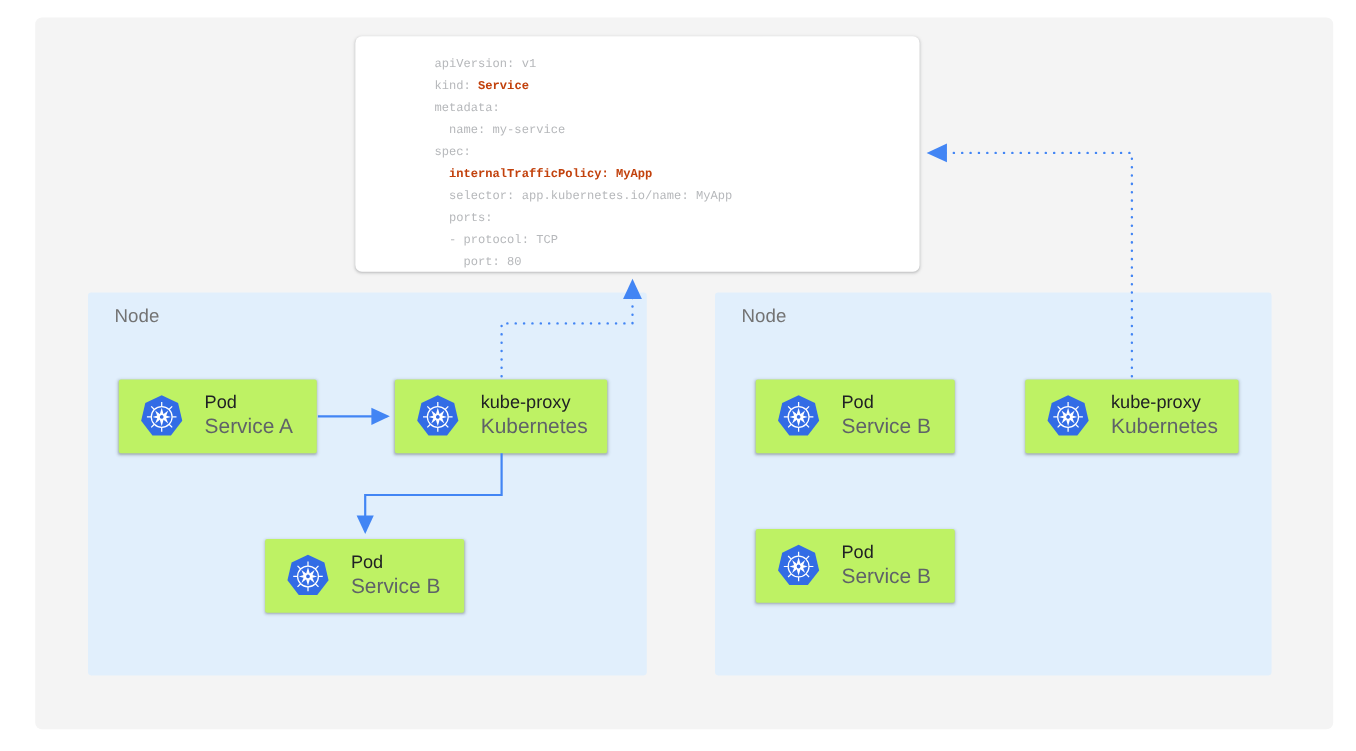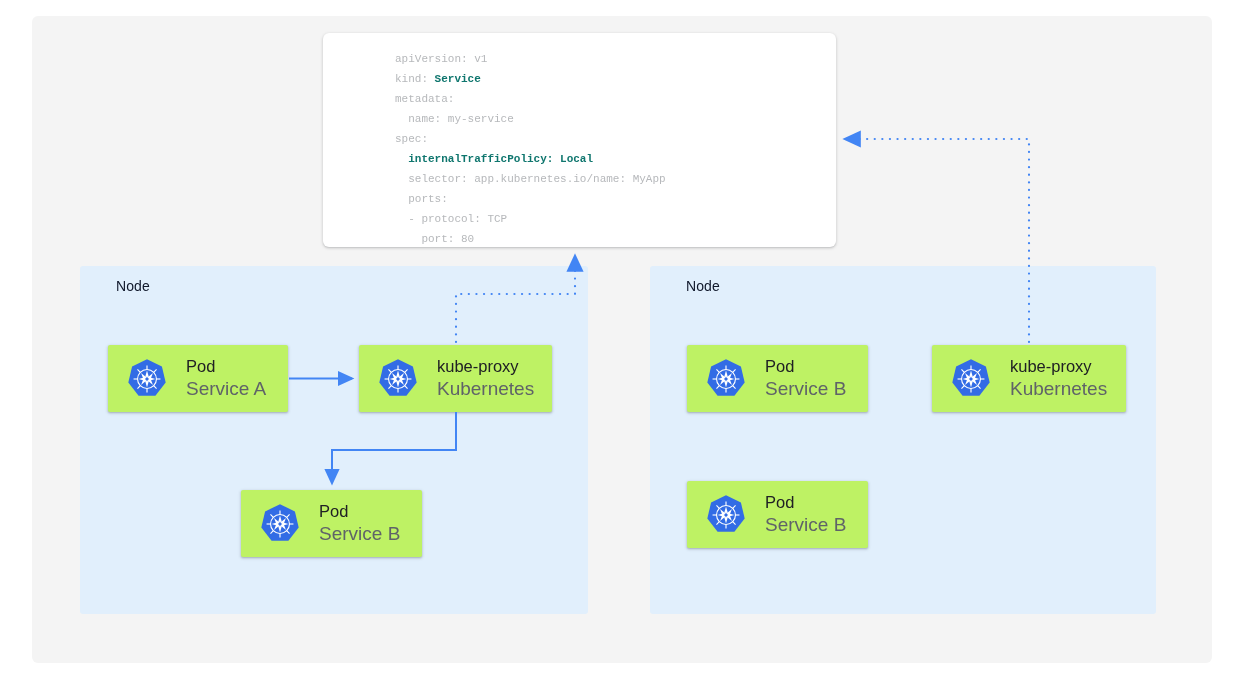--- a/index.html
+++ b/index.html
@@ -44,24 +44,24 @@
     position: absolute;
     background: #e1effc;
     border-radius: 3px;
     z-index: 2;
   }
   #node-left  { left: 80px;  top: 266px; width: 508px; height: 348px; }
   #node-right { left: 650px; top: 266px; width: 506px; height: 348px; }
 
   .node-label {
     position: absolute;
-    left: 36px;
+    left: 24px;
     top: 12px;
-    font-size: 14px;
-    color: #0f172a;
+    font-size: 17px;
+    color: #737373;
     letter-spacing: 0.1px;
   }
 
   
   .card {
     position: absolute;
     background: #bef264;
     border-radius: 2px;
     box-shadow: 0 1px 2px rgba(60,64,67,0.28), 0 1px 3px 1px rgba(60,64,67,0.10);
     display: flex;
@@ -118,21 +118,21 @@
     position: absolute;
     left: 72px;
     top: 16px;
     margin: 0;
     font-family: "Liberation Mono", "DejaVu Sans Mono", monospace;
     font-size: 11px;
     line-height: 20.05px;
     color: #b6b8bb;
     white-space: pre;
   }
-  #yaml-code .bold { font-weight: bold; color: #0f766e; }
+  #yaml-code .bold { font-weight: bold; color: #c2410c; }
 </style>
 </head>
 <body>
 
 <div id="canvas">
 
   <svg width="0" height="0" style="position:absolute" aria-hidden="true">
     <defs>
       <symbol id="k8s-logo" viewBox="0 0 100 100">
         <path d="M50 3 L85.5 20 L94.5 58.5 L70 90 L30 90 L5.5 58.5 L14.5 20 Z" fill="#326ce5"></path>
@@ -252,19 +252,19 @@
     <span class="card-sub">Service B</span>
   </div>
 </div>
 
 <div id="yaml-card">
   <pre id="yaml-code">apiVersion: v1
 kind: <span class="bold">Service</span>
 metadata:
   name: my-service
 spec:
-<span class="bold">  internalTrafficPolicy: Local</span>
+<span class="bold">  internalTrafficPolicy: MyApp</span>
   selector: app.kubernetes.io/name: MyApp
   ports:
   - protocol: TCP
     port: 80
     targetPort: 9376</pre>
 </div>
 
 </body></html>

